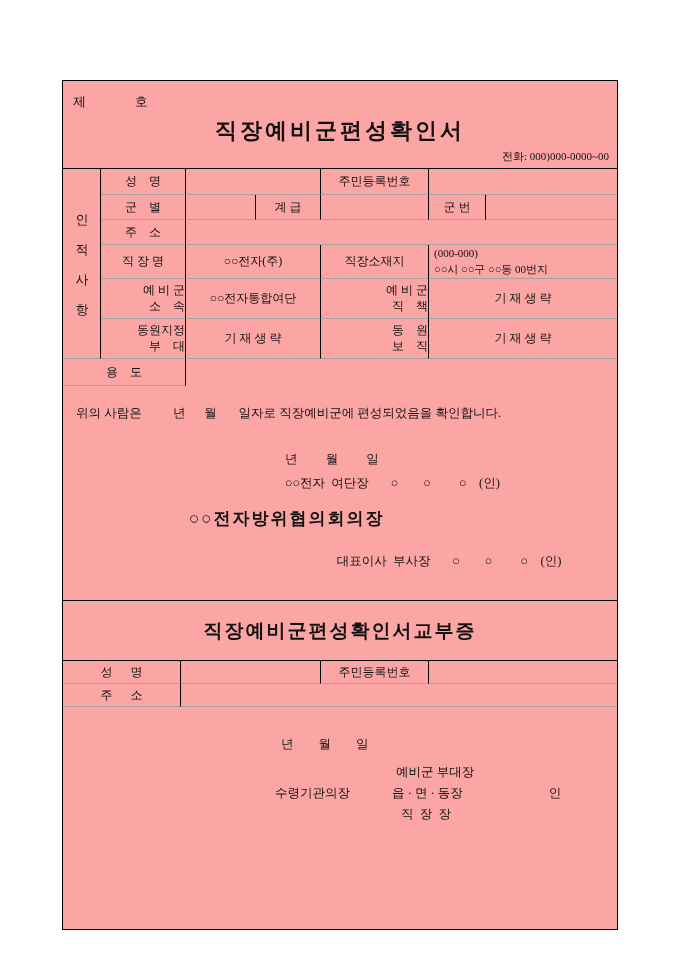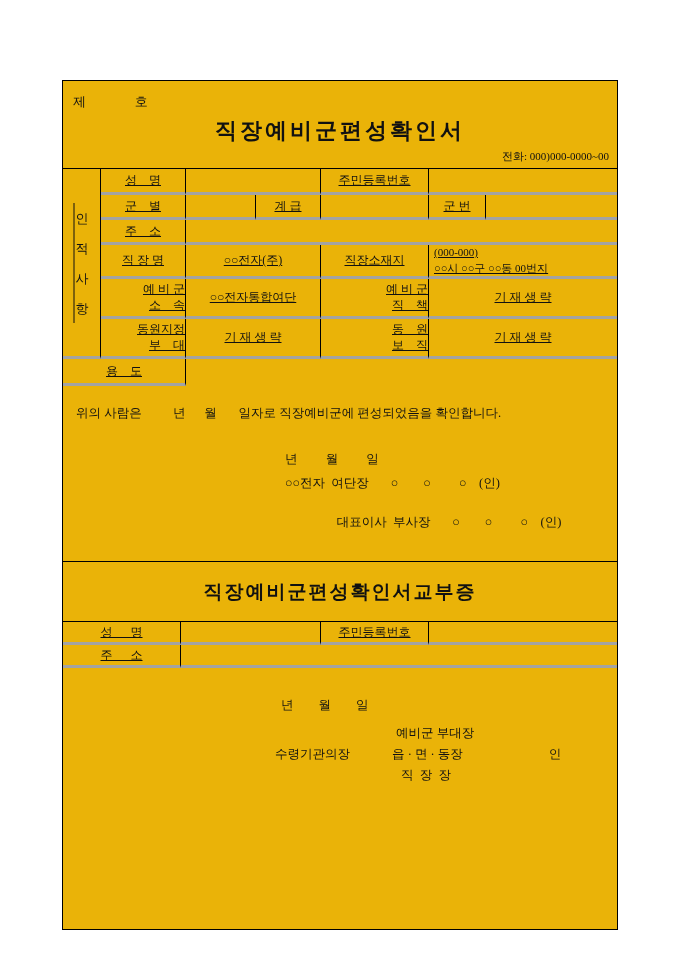--- a/index.html
+++ b/index.html
@@ -5,21 +5,21 @@
   html, body { margin: 0; padding: 0; background: #ffffff; }
   body {
     width: 680px; height: 962px; position: relative;
     font-family: "Liberation Serif", "DejaVu Serif", serif;
     color: #111111;
   }
   .box {
     position: absolute; left: 62px; top: 80px;
     width: 554px; height: 848px;
     border: 1px solid #000;
-    background: #eab308;
+    background: #fca5a5;
   }
   .pre { white-space: pre; }
   .doc-no { margin: 13px 0 0 10px; font-size: 13px; line-height: 16px; white-space: pre; }
   .title { margin: 8px 0 0 0; text-align: center; font-size: 22px; font-weight: bold; letter-spacing: 3px; line-height: 26px; }
   .phone { text-align: right; font-size: 11px; line-height: 13px; margin: 6px 8px 5px 0; }
 
   .t1 {
     display: grid;
     grid-template-columns: 38px 85px 70px 65px 108px 57px 131px;
     grid-template-rows: 26px 25px 25px 34px 40px 40px 27px;
@@ -28,23 +28,23 @@
   }
   .t2 {
     display: grid;
     grid-template-columns: 118px 140px 108px 188px;
     grid-template-rows: 23px 23px;
     border-top: 1px solid #000;
     font-size: 12px;
     margin-top: 17px;
   }
   .c {
-    border-right: 1px solid #000; border-bottom: 3px solid #a3a3a3;
+    border-right: 1px solid #000; border-bottom: 1px solid #a3a3a3;
     display: flex; align-items: center; justify-content: center;
-    white-space: pre; overflow: hidden; text-decoration: underline;
+    white-space: pre; overflow: hidden;
   }
   .noR { border-right: none; }
   .s2 { grid-column: span 2; }
   .s3 { grid-column: span 3; }
   .s5 { grid-column: span 5; }
   .rs6 { grid-row: span 6; }
   .two { flex-direction: column; line-height: 1.3; align-items: flex-end; }
   .locv { flex-direction: column; align-items: flex-start; justify-content: center; padding-left: 5px; font-size: 11px; line-height: 1.4; }
   .vtext { writing-mode: vertical-rl; text-orientation: upright; letter-spacing: 17px; font-size: 13px; }
   .usage-val { justify-content: flex-start; padding-left: 26px; gap: 33px; }
@@ -127,20 +127,21 @@
     </div>
     <div class="c s2 noR">기 재 생 략</div>
 
     <div class="c s2">용    도</div>
   </div>
 
   <div class="confirm pre">위의 사람은          년      월       일자로 직장예비군에 편성되었음을 확인합니다.</div>
 
   <div class="sigline date1 pre">년         월         일</div>
   <div class="sigline cmd1 pre">○○전자  여단장       ○        ○         ○    (인)</div>
+  <div class="chair pre">○○전자방위협의회의장</div>
   <div class="sigline ceo1 pre">대표이사  부사장       ○        ○         ○    (인)</div>
 
   <div class="divider"></div>
 
   <div class="title2">직장예비군편성확인서교부증</div>
 
   <div class="t2">
     <div class="c">성      명</div>
     <div class="c"></div>
     <div class="c">주민등록번호</div>

